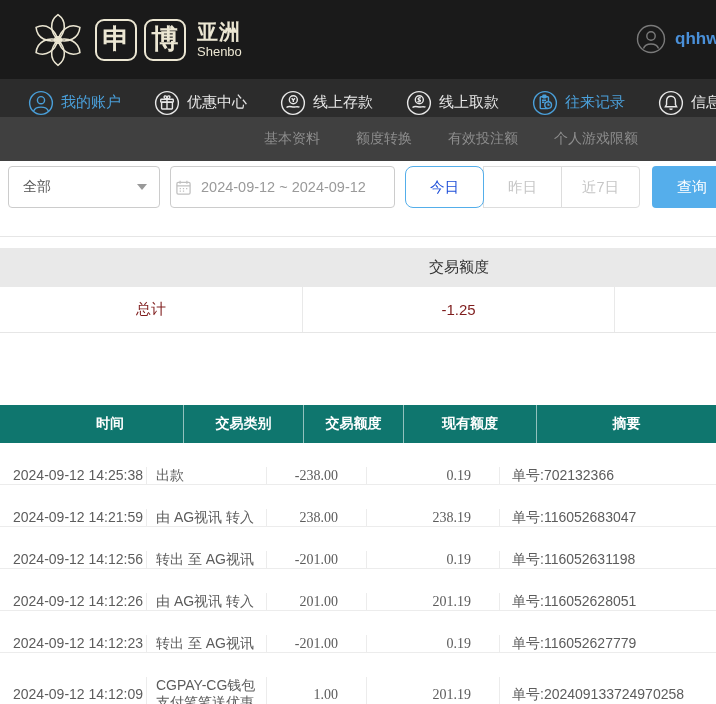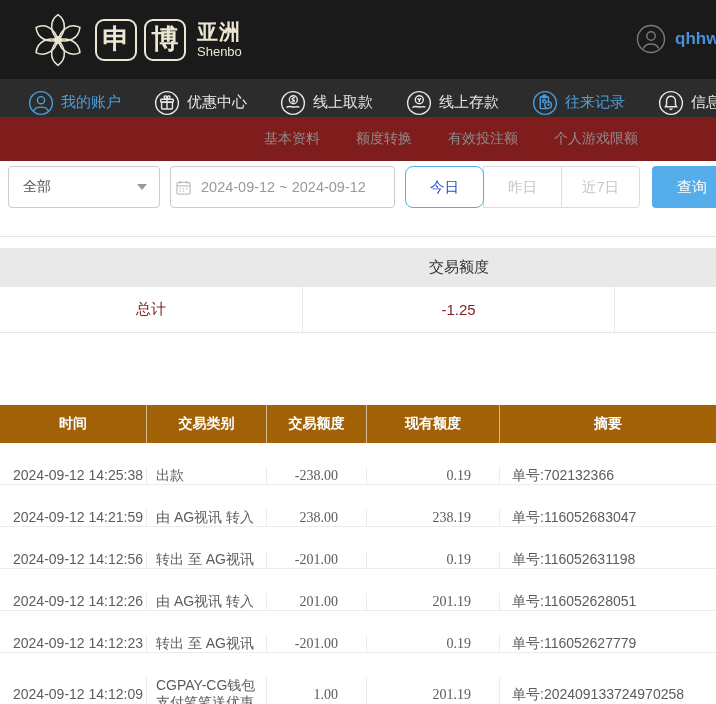--- a/index.html
+++ b/index.html
@@ -22,21 +22,21 @@
   .user-name{color:#4a90d9;font-size:17px;font-weight:600;}
 
   
   .main-nav{left:0;top:79px;width:716px;height:38px;background:#2c2c2c;display:flex;align-items:center;
     padding-left:28px;gap:33px;overflow:hidden;white-space:nowrap;box-sizing:border-box;}
   .nav-item{display:flex;align-items:center;gap:7px;color:#e8e8e8;font-size:15px;cursor:pointer;flex:0 0 auto;margin-top:9px;}
   .nav-item.active{color:#4a9fd9;}
   .nav-item svg{display:block;}
 
   
-  .sub-nav{left:0;top:117px;width:716px;height:44px;background:#7f1d1d;display:flex;align-items:center;
+  .sub-nav{left:0;top:117px;width:716px;height:44px;background:#404040;display:flex;align-items:center;
     justify-content:flex-end;padding-right:78px;gap:36px;box-sizing:border-box;}
   .subnav-item{color:#8d8d8d;font-size:14px;cursor:pointer;}
 
   
   .filter-bar{left:0;top:161px;width:716px;height:76px;background:#fff;border-bottom:1px solid #e6e6e6;box-sizing:border-box;}
   .select-box{position:absolute;left:8px;top:5px;width:152px;height:42px;border:1px solid #ccc;border-radius:4px;
     box-sizing:border-box;display:flex;align-items:center;padding:0 12px 0 14px;color:#555;font-size:14px;cursor:pointer;background:#fff;}
   .select-caret{margin-left:auto;width:0;height:0;border-left:5px solid transparent;border-right:5px solid transparent;border-top:6px solid #999;}
   .date-box{position:absolute;left:170px;top:5px;width:225px;height:42px;border:1px solid #ccc;border-radius:4px;
     box-sizing:border-box;display:flex;align-items:center;gap:9px;padding:0 4px;color:#9a9a9a;font-size:14.5px;cursor:pointer;background:#fff;}
@@ -55,21 +55,21 @@
   .sum-head{background:#e9e9e9;height:39px;}
   .sum-head .cell{display:flex;align-items:center;justify-content:center;color:#333;font-size:15px;}
   .sum-body{height:45px;border-bottom:1px solid #e6e6e6;}
   .sum-body .cell{display:flex;align-items:center;justify-content:center;color:#7f1d1d;font-size:15px;
     border-right:1px solid #e9e9e9;}
   .sum-body .cell:last-child{border-right:none;}
 
   
   .main-table{left:0;top:405px;width:716px;}
   .tbl-grid{display:grid;grid-template-columns:147px 120px 100px 133px 1fr;}
-  .tbl-head{background:#a16207;height:38px;}
+  .tbl-head{background:#0f766e;height:38px;padding-left:37px;}
   .tbl-head .hcell{display:flex;align-items:center;justify-content:center;color:#fff;font-size:14px;
     font-weight:bold;border-right:1px solid rgba(255,255,255,0.55);}
   .tbl-head .hcell:last-child{border-right:none;}
   .trow{min-height:38px;border-bottom:1px solid #ececec;color:#5c5c5c;font-size:14px;}
   .trow.tall{min-height:46px;}
   .trow .cell{display:flex;align-items:center;border-right:1px solid #ececec;line-height:17px;box-sizing:border-box;margin-top:24px;}
   .trow .cell:last-child{border-right:none;}
   .c-time{padding-left:13px;}
   .c-type{padding-left:9px;padding-right:4px;}
   .c-amt,.c-bal{justify-content:flex-end;padding-right:28px;font-family:Liberation Serif, serif;}
@@ -125,33 +125,33 @@
       <path d="M12 8.6 L12 17.5"></path>
       <path d="M12 8.6 C9.2 8.4, 8.6 5.6, 10.2 5.4 C11.7 5.2, 12 7, 12 8.6 Z"></path>
       <path d="M12 8.6 C14.8 8.4, 15.4 5.6, 13.8 5.4 C12.3 5.2, 12 7, 12 8.6 Z"></path>
     </svg>
     <span>优惠中心</span>
   </div>
   <div class="nav-item">
     <svg width="26" height="26" viewBox="0 0 24 24" fill="none" stroke="#e8e8e8" stroke-width="1.3">
       <circle cx="12" cy="12" r="10.5"></circle>
       <circle cx="12.3" cy="9" r="3.7"></circle>
+      <path d="M10.8 7.6 L12.3 9.4 L13.8 7.6 M12.3 9.4 L12.3 11"></path>
+      <path d="M6 16.2 C8.3 14.2, 10.5 15.7, 12.8 15.7 C14.8 15.7, 16 14.9, 18 15.9"></path>
+    </svg>
+    <span>线上存款</span>
+  </div>
+  <div class="nav-item">
+    <svg width="26" height="26" viewBox="0 0 24 24" fill="none" stroke="#e8e8e8" stroke-width="1.3">
+      <circle cx="12" cy="12" r="10.5"></circle>
+      <circle cx="12.3" cy="9" r="3.7"></circle>
       <path d="M13.6 7.4 C11.9 6.7, 10.6 8, 11.6 8.9 C12.6 9.8, 13.8 9.3, 13 10.5 C12.3 11.4, 11 10.9, 10.8 10.4"></path>
       <path d="M6 16.2 C8.3 14.2, 10.5 15.7, 12.8 15.7 C14.8 15.7, 16 14.9, 18 15.9"></path>
     </svg>
     <span>线上取款</span>
-  </div>
-  <div class="nav-item">
-    <svg width="26" height="26" viewBox="0 0 24 24" fill="none" stroke="#e8e8e8" stroke-width="1.3">
-      <circle cx="12" cy="12" r="10.5"></circle>
-      <circle cx="12.3" cy="9" r="3.7"></circle>
-      <path d="M10.8 7.6 L12.3 9.4 L13.8 7.6 M12.3 9.4 L12.3 11"></path>
-      <path d="M6 16.2 C8.3 14.2, 10.5 15.7, 12.8 15.7 C14.8 15.7, 16 14.9, 18 15.9"></path>
-    </svg>
-    <span>线上存款</span>
   </div>
   <div class="nav-item active">
     <svg width="26" height="26" viewBox="0 0 24 24" fill="none" stroke="#4a9fd9" stroke-width="1.3">
       <circle cx="12" cy="12" r="10.5"></circle>
       <rect x="7.6" y="6.2" width="7.6" height="11" rx="0.8"></rect>
       <rect x="10" y="4.9" width="2.8" height="2.2" rx="0.6"></rect>
       <path d="M9.2 9.5 L13 9.5 M9.2 11.3 L11.5 11.3"></path>
       <circle cx="14.9" cy="13.9" r="3.1" fill="#2c2c2c"></circle>
       <path d="M14.9 12.5 L14.9 13.9 L16.2 13.9"></path>
     </svg>

